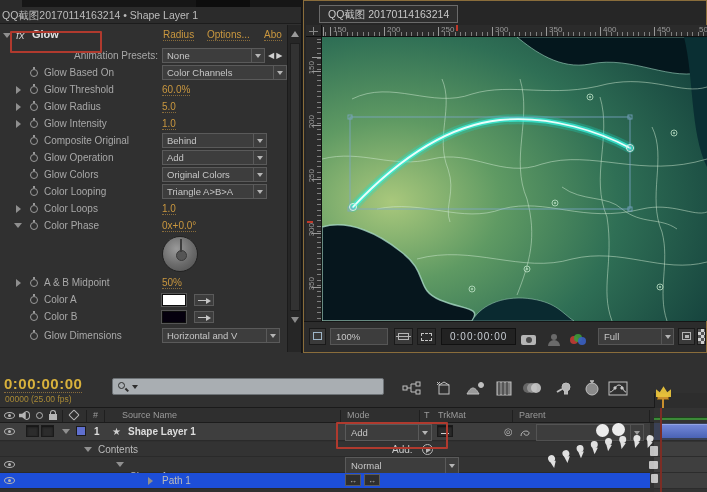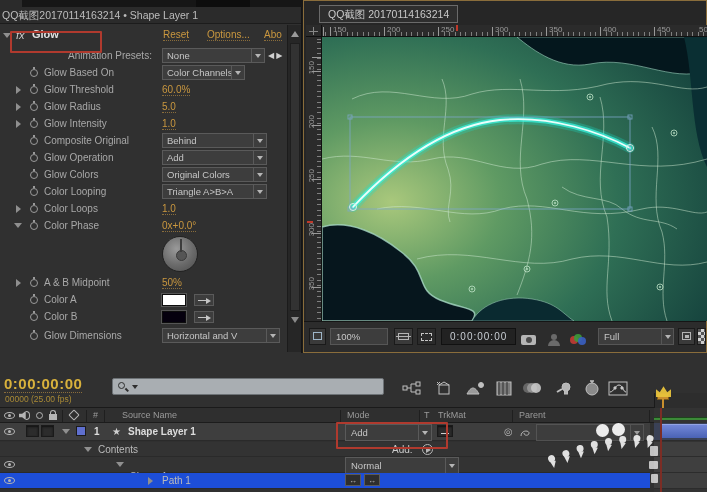--- a/index.html
+++ b/index.html
@@ -138,40 +138,40 @@
     <div class="blk" style="left:588px;width:52px;background:#0d0d0d"></div>
   </div>
 
   <div class="abs ecp">
     <div class="ecp-header">QQ截图20170114163214 • Shape Layer 1</div>
 
     <div class="fxrow">
       <span class="twirl d" style="position:absolute;left:3px;top:8px"></span>
       <span class="fx-label">fx</span>
       <span class="fx-name">Glow</span>
-      <span class="hotlink" style="position:absolute;left:163px;top:4px">Reset</span>
+      <span class="hotlink" style="position:absolute;left:163px;top:4px">Radius</span>
       <span class="hotlink" style="position:absolute;left:207px;top:4px">Options...</span>
       <span class="hotlink" style="position:absolute;left:264px;top:4px">Abo</span>
     </div>
 
     <div class="anno" style="left:10px;top:24px;width:92px;height:22px"></div>
 
     <div class="erow" style="top:41px">
-      <span class="elabel" style="left:68px;width:98px;">Animation Presets:</span>
+      <span class="elabel" style="left:60px;width:98px;text-align:right">Animation Presets:</span>
       <div class="edd" style="width:103px">
           <span class="t">None</span>
           <span class="a"></span>
         </div>
       <span class="navarrows">◀▶</span>
     </div>
 
     <div class="erow" style="top:58px">
       <span class="sw"></span>
       <span class="elabel">Glow Based On</span>
-      <div class="edd" style="width:83px">
+      <div class="edd" style="width:125px">
           <span class="t">Color Channels</span>
           <span class="a"></span>
         </div>
     </div>
 
     <div class="erow" style="top:75px">
       <span class="twirl r" style="left:16px;top:4px"></span>
       <span class="sw"></span>
       <span class="elabel">Glow Threshold</span>
       <span class="eval">60.0%</span>

